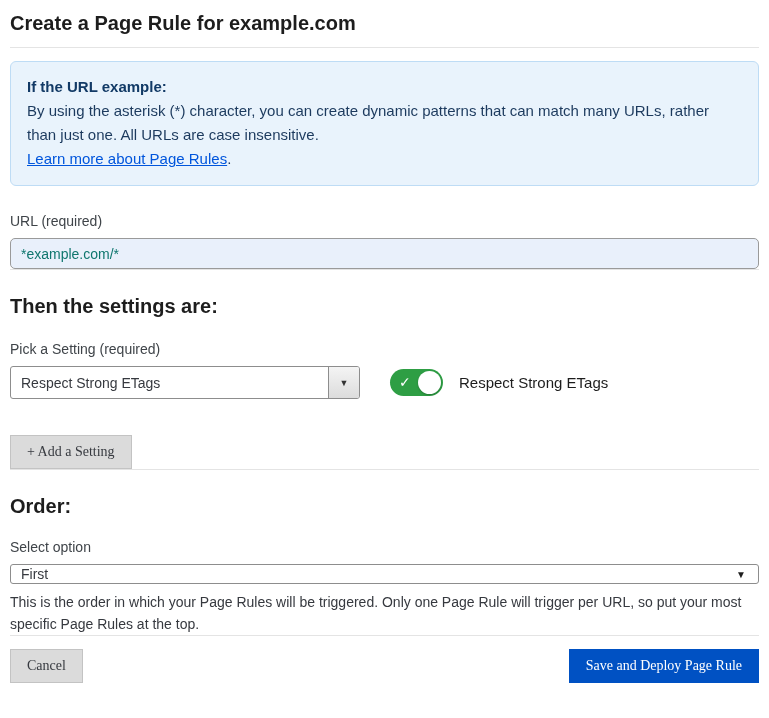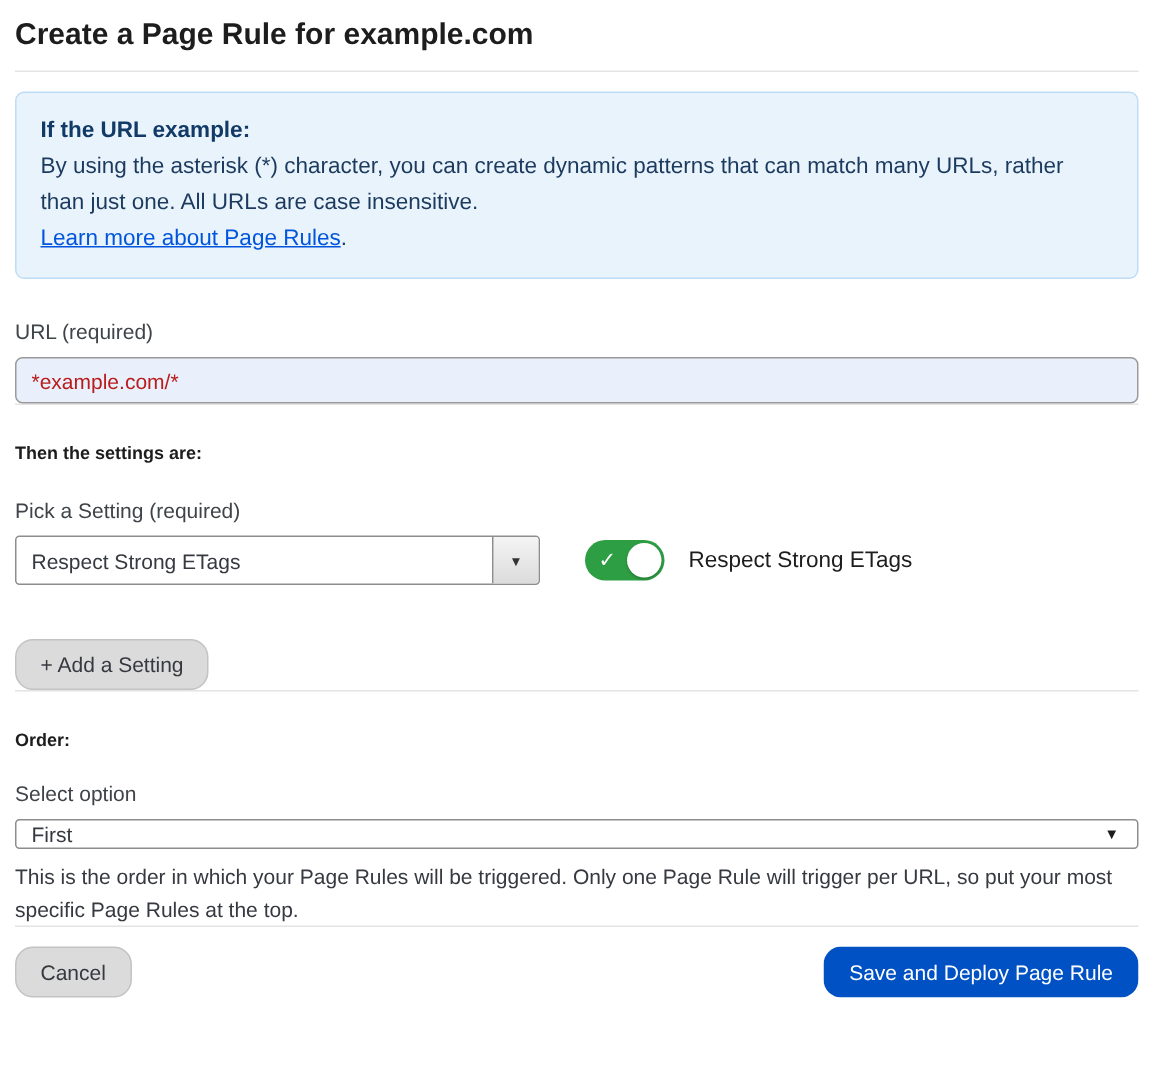--- a/index.html
+++ b/index.html
@@ -50,26 +50,26 @@
   }
   .url-input {
     margin-top: 9px;
     width: 749px;
     height: 31px;
     background: #e9f0fb;
     border: 1px solid #9a9a9a;
     border-radius: 5px;
     padding: 6px 10px;
     font-size: 14px;
-    color: #b91c1c;
+    color: #0f766e;
     font-family: "Liberation Sans", "DejaVu Sans", sans-serif;
   }
   .section-gap { margin-top: 30px; }
   .section-heading {
-    font-size: 12px;
+    font-size: 20px;
     font-weight: bold;
     color: #1d1d1d;
     margin-top: 25px;
   }
   .pick-label { margin-top: 23px; }
   .setting-row {
     margin-top: 9px;
     display: flex;
     align-items: center;
   }
@@ -136,23 +136,23 @@
     box-shadow: 0 1px 2px rgba(0,0,0,0.25);
   }
   .toggle-text {
     margin-left: 16px;
     font-size: 15px;
     color: #1d1d1d;
   }
   .btn {
     display: inline-block;
     border: 1px solid transparent;
-    border-radius: 12px;
-    font-size: 14px;
-    font-family: Liberation Sans, sans-serif;
+    border-radius: 0;
+    font-size: 14px;
+    font-family: Liberation Serif, serif;
     padding: 8px 16px;
     cursor: pointer;
   }
   .btn-gray {
     background: #dbdbdb;
     border-color: #c3c3c3;
     color: #36393f;
   }
   .btn-blue {
     background: #0051c3;

